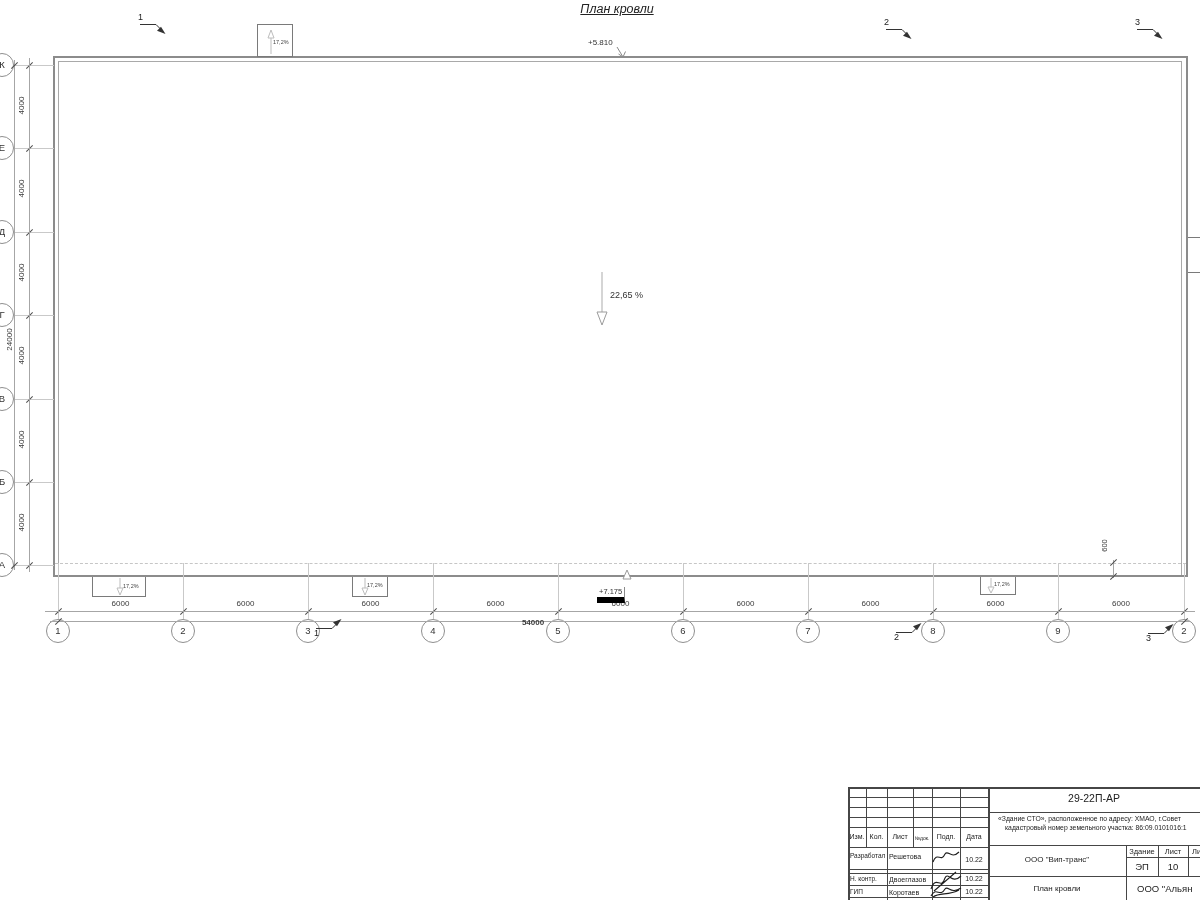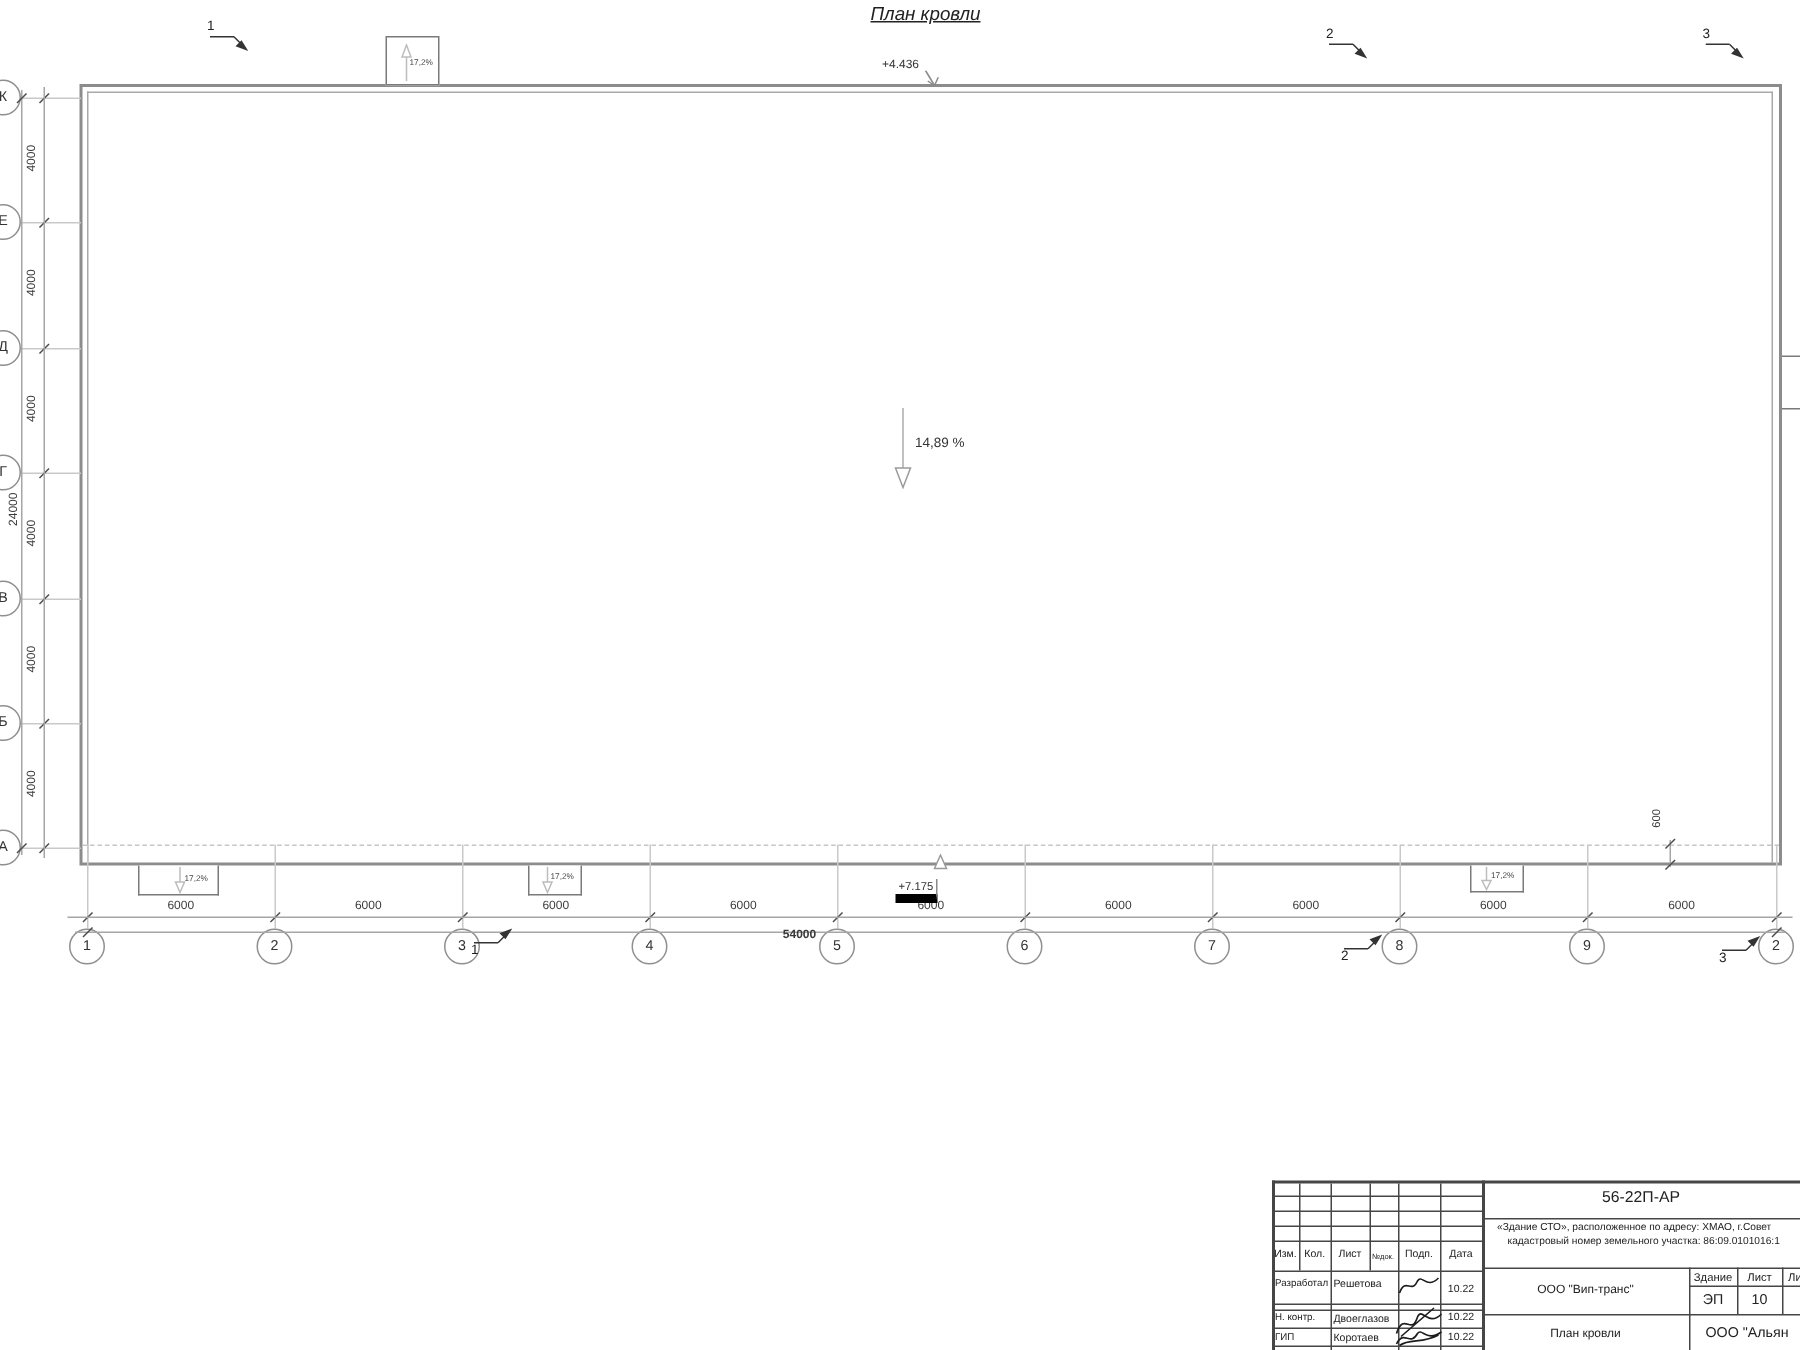--- a/index.html
+++ b/index.html
@@ -151,24 +151,24 @@
       <polygon points="5,15 2,9 8,9" fill="none" stroke="#bdbdbd" stroke-width="1"></polygon>
     </svg>
     <span class="lbl" style="left:13px;top:4px;">17,2%</span>
   </div>
   <div class="abs" style="left:1188px;top:237px;width:12px;height:34px;border-top:1px solid #7a7a7a;border-bottom:1px solid #7a7a7a;"></div>
 
   <svg class="abs" style="left:594px;top:272px;" width="16" height="54">
     <line x1="8" y1="0" x2="8" y2="40" stroke="#ababab" stroke-width="1"></line>
     <polygon points="8,53 3,40 13,40" fill="#fff" stroke="#9b9b9b" stroke-width="1"></polygon>
   </svg>
-  <span class="slope-label" style="left:610px;top:290px;">14,89 %</span>
+  <span class="slope-label" style="left:610px;top:290px;">22,65 %</span>
 
   <div class="elev" style="left:588px;top:38px;">
-    <span>+4.436</span>
+    <span>+5.810</span>
     <svg class="abs" style="left:26px;top:9px;" width="14" height="16">
       <line x1="3" y1="0" x2="9" y2="10" stroke="#8a8a8a" stroke-width="1"></line>
       <line x1="9" y1="10" x2="4.5" y2="7" stroke="#8a8a8a" stroke-width="1"></line>
       <line x1="9" y1="10" x2="11.5" y2="4.5" stroke="#8a8a8a" stroke-width="1"></line>
     </svg>
   </div>
   <div class="abs" style="left:597px;top:580px;">
     <svg class="abs" style="left:24px;top:-11px;" width="12" height="12">
       <polygon points="6,1 2,10 10,10" fill="#fff" stroke="#9a9a9a" stroke-width="1"></polygon>
     </svg>
@@ -253,21 +253,21 @@
     <div class="tb-line" style="left:960px;top:789px;width:1px;height:111px;"></div>
 
     <div class="tb-line" style="left:988px;top:812px;width:212px;height:1px;"></div>
     <div class="tb-line" style="left:988px;top:845px;width:212px;height:1px;"></div>
     <div class="tb-line" style="left:988px;top:876px;width:212px;height:1px;"></div>
     <div class="tb-line" style="left:1126px;top:845px;width:1px;height:55px;"></div>
     <div class="tb-line" style="left:1158px;top:845px;width:1px;height:31px;"></div>
     <div class="tb-line" style="left:1188px;top:845px;width:1px;height:31px;"></div>
     <div class="tb-line" style="left:1126px;top:857px;width:74px;height:1px;"></div>
 
-    <span class="tb-text tb-center" style="left:988px;top:792px;width:212px;font-size:10.5px;">56-22П-АР</span>
+    <span class="tb-text tb-center" style="left:988px;top:792px;width:212px;font-size:10.5px;">29-22П-АР</span>
     <span class="tb-text" style="left:998px;top:815px;font-size:6.8px;">«Здание СТО», расположенное по адресу: ХМАО, г.Совет</span>
     <span class="tb-text" style="left:1005px;top:824px;font-size:6.8px;">кадастровый номер земельного участка: 86:09.0101016:1</span>
 
     <span class="tb-text tb-center" style="left:847px;top:833px;width:20px;font-size:7px;">Изм.</span>
     <span class="tb-text tb-center" style="left:866px;top:833px;width:21px;font-size:7px;">Кол.</span>
     <span class="tb-text tb-center" style="left:887px;top:833px;width:26px;font-size:7px;">Лист</span>
     <span class="tb-text tb-center" style="left:912px;top:835px;width:20px;font-size:5px;">№док.</span>
     <span class="tb-text tb-center" style="left:932px;top:833px;width:28px;font-size:7px;">Подп.</span>
     <span class="tb-text tb-center" style="left:960px;top:833px;width:28px;font-size:7px;">Дата</span>
 

